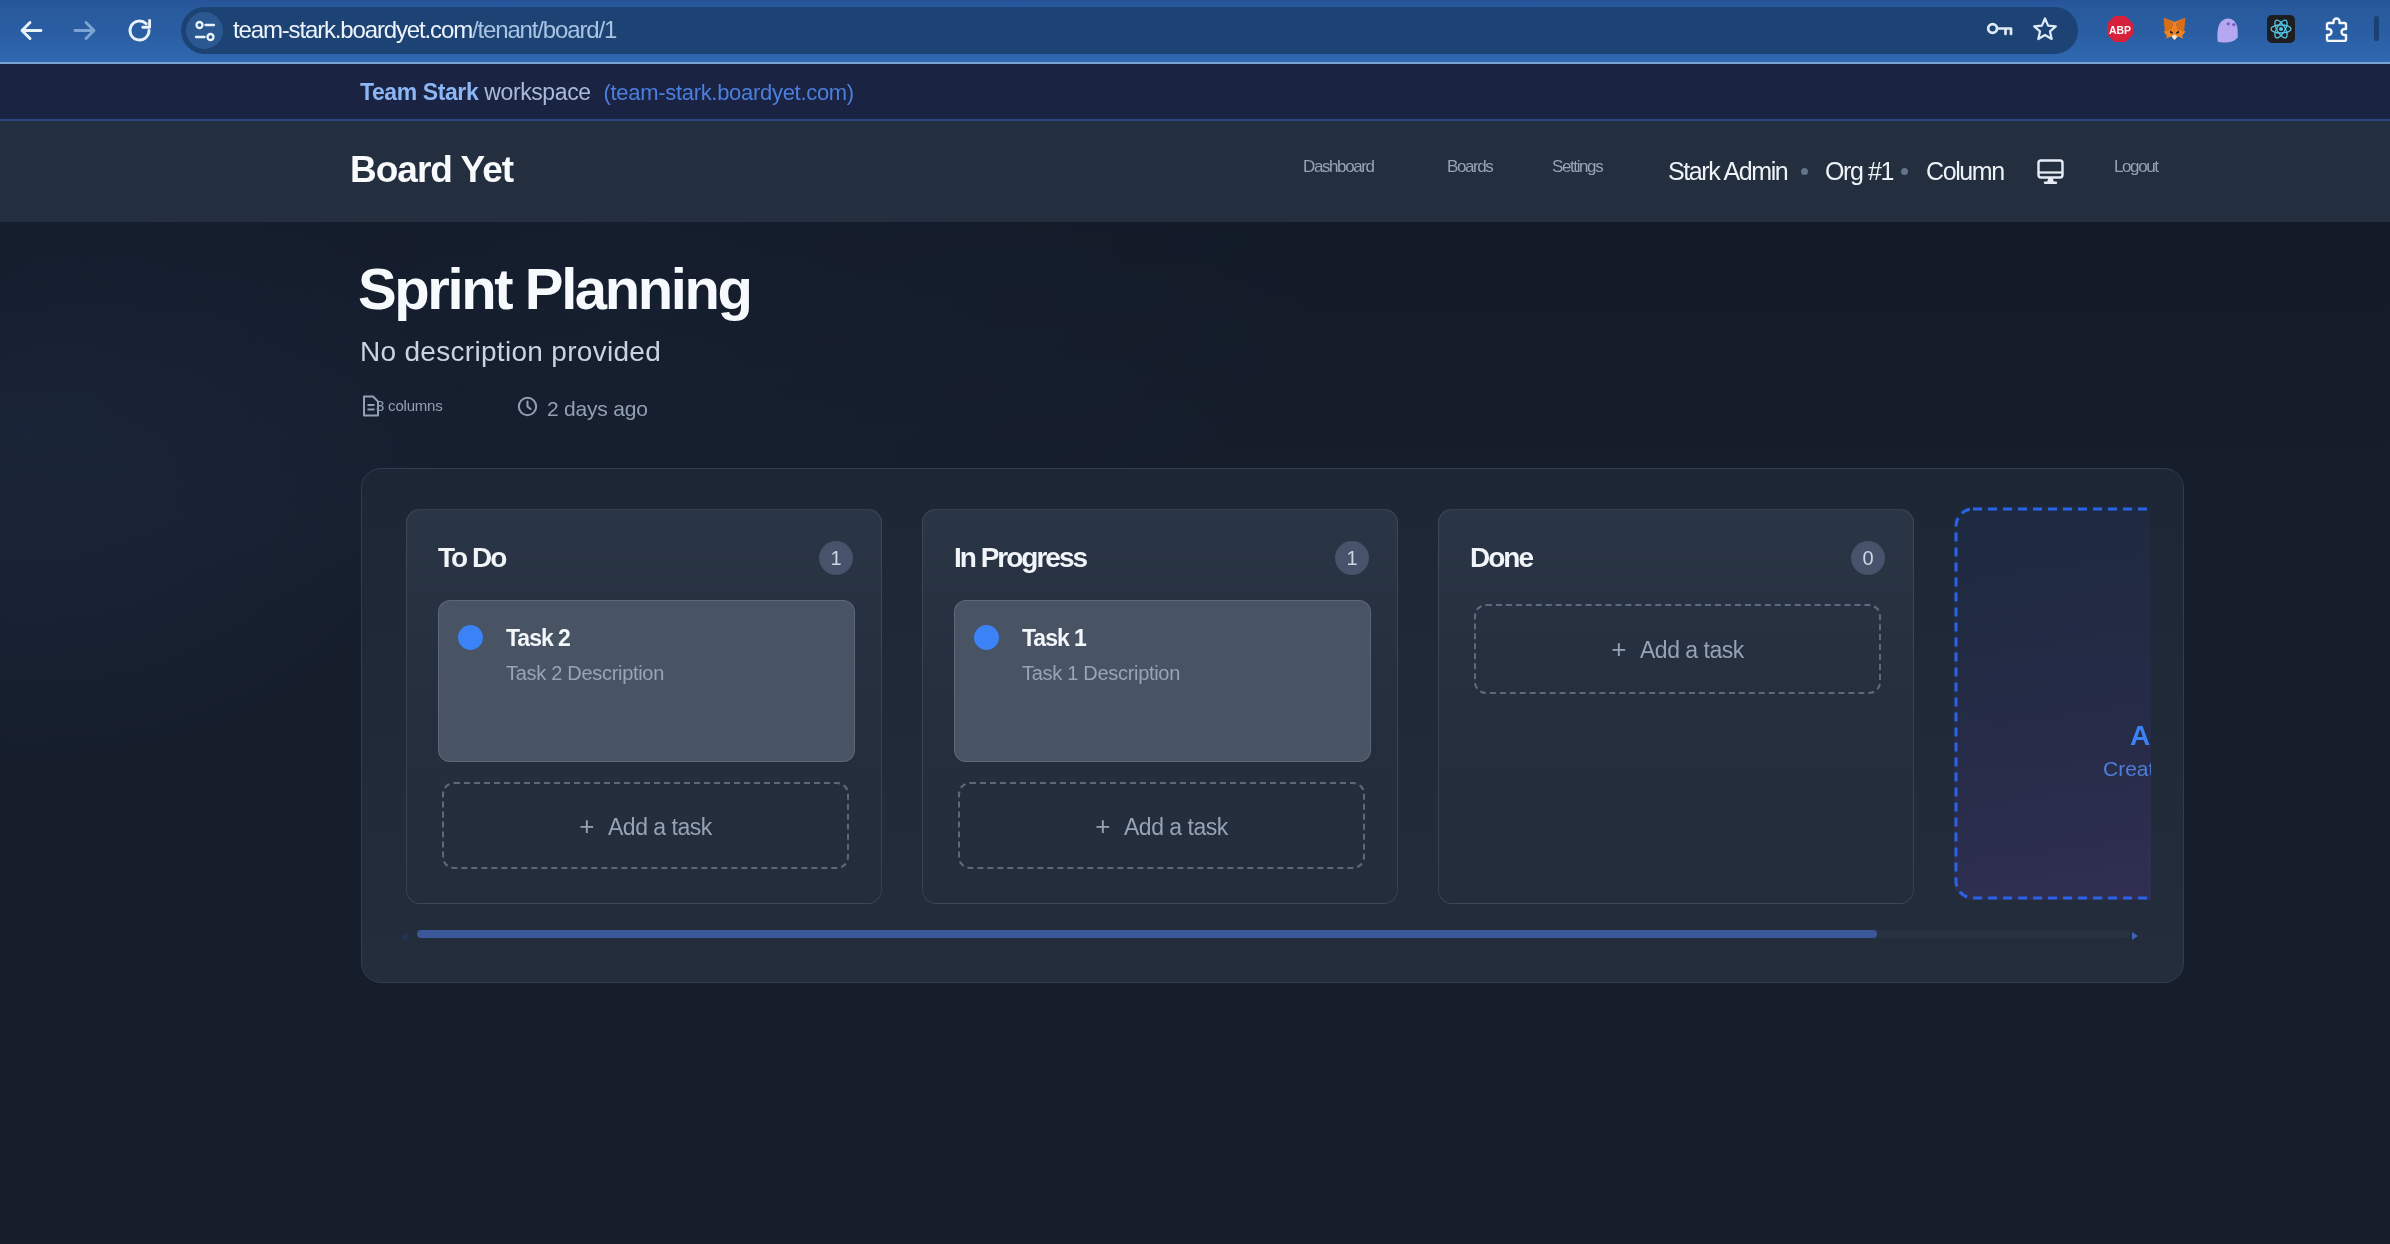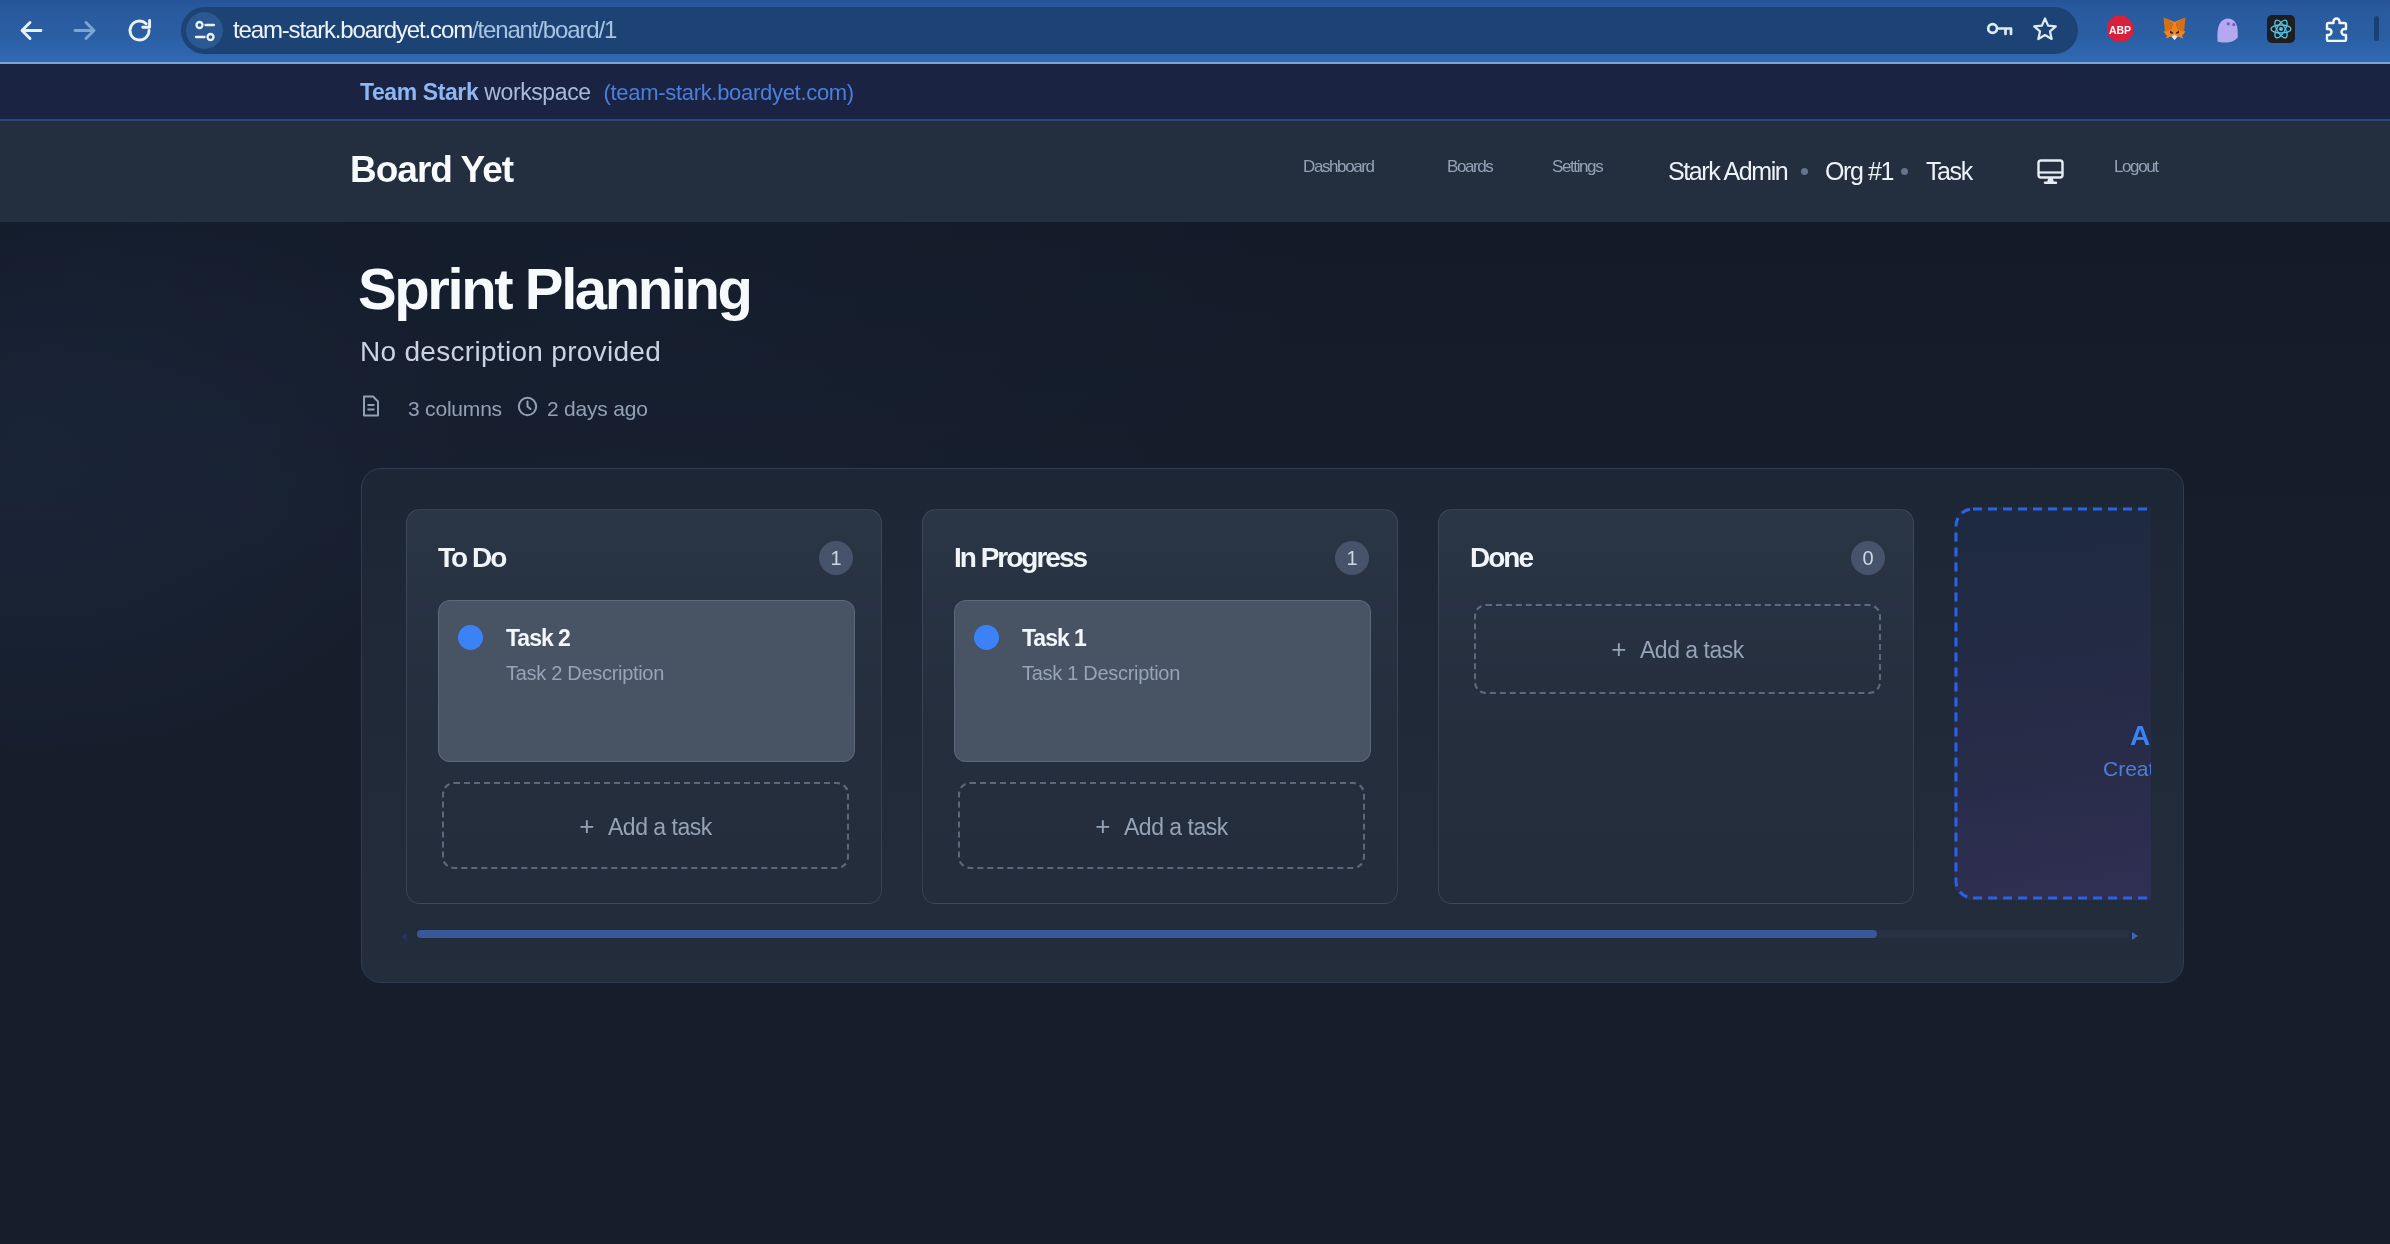--- a/index.html
+++ b/index.html
@@ -32,21 +32,21 @@
   .navw { top:157px; font-size:25px; color:#edf2f7; letter-spacing:-1.4px; }
   .navdot { top:168px; width:7px; height:7px; border-radius:50%; background:#64748b; }
 
   
   #maingrad { left:0; top:222px; width:2390px; height:1022px;
      background: linear-gradient(180deg, rgba(10,16,28,0.25) 0%, rgba(10,16,28,0.0) 30%),
                  radial-gradient(620px 480px at 30px 210px, rgba(66,106,170,0.10), transparent 70%),
                  radial-gradient(1000px 520px at 620px 60px, rgba(52,82,130,0.08), transparent 70%); }
   #h1 { left:358px; top:259px; font-size:58px; line-height:60px; font-weight:bold; color:#f7fafc; letter-spacing:-2.4px; }
   #subtitle { left:360px; top:336px; font-size:28px; color:#c9d4e3; letter-spacing:0.3px; }
-  #meta3c { left:408px; top:397px; font-size:21px; color:#93a1b4; letter-spacing:-0.2px;}
+  #meta3c { left:376px; top:397px; font-size:15px; color:#93a1b4; letter-spacing:-0.2px;}
   #meta2d { left:547px; top:397px; font-size:21px; color:#93a1b4; letter-spacing:-0.2px;}
 
   
   #panel { left:361px; top:468px; width:1823px; height:515px; background:linear-gradient(180deg,#1c2634 0%,#232d3c 100%);
            border:1px solid #2f3d52; border-radius:20px; }
   #scrollwrap { left:0; top:0; width:1789px; height:515px; overflow:hidden; border-radius:20px 0 0 20px; }
   .col { top:40px; width:476px; height:395px; border-radius:14px;
          background:linear-gradient(180deg,#2a3545 0%, #242e3d 55%, #232d3b 100%);
          border:1px solid rgba(148,163,184,0.18); }
   .coltitle { left:31px; top:32px; font-size:28px; font-weight:bold; color:#f1f5f9; letter-spacing:-2px; }
@@ -150,21 +150,21 @@
 
 <div id="header" class="abs"></div>
 <div id="logo" class="abs">Board Yet</div>
 <span class="abs nav" style="left:1303px">Dashboard</span>
 <span class="abs nav" style="left:1447px">Boards</span>
 <span class="abs nav" style="left:1552px">Settings</span>
 <span class="abs navw" style="left:1668px">Stark Admin</span>
 <span class="abs navdot" style="left:1801px"></span>
 <span class="abs navw" style="left:1825px">Org #1</span>
 <span class="abs navdot" style="left:1901px"></span>
-<span class="abs navw" style="left:1926px">Task</span>
+<span class="abs navw" style="left:1926px">Column</span>
 
 <svg class="abs" style="left:2036px;top:157px" width="29" height="29" viewBox="0 0 29 29">
   <rect x="2.5" y="3.5" width="24" height="17" rx="2.5" stroke="#e7edf4" stroke-width="2.4" fill="none"></rect>
   <line x1="2.5" y1="15.5" x2="26.5" y2="15.5" stroke="#e7edf4" stroke-width="2.2"></line>
   <path d="M11 25.5 l1.4 -5 h4.2 l1.4 5 Z" fill="#e7edf4"></path>
   <line x1="9" y1="25.8" x2="20" y2="25.8" stroke="#e7edf4" stroke-width="2.4" stroke-linecap="round"></line>
 </svg>
 <span class="abs nav" style="left:2114px">Logout</span>
 
 <div id="maingrad" class="abs"></div>

